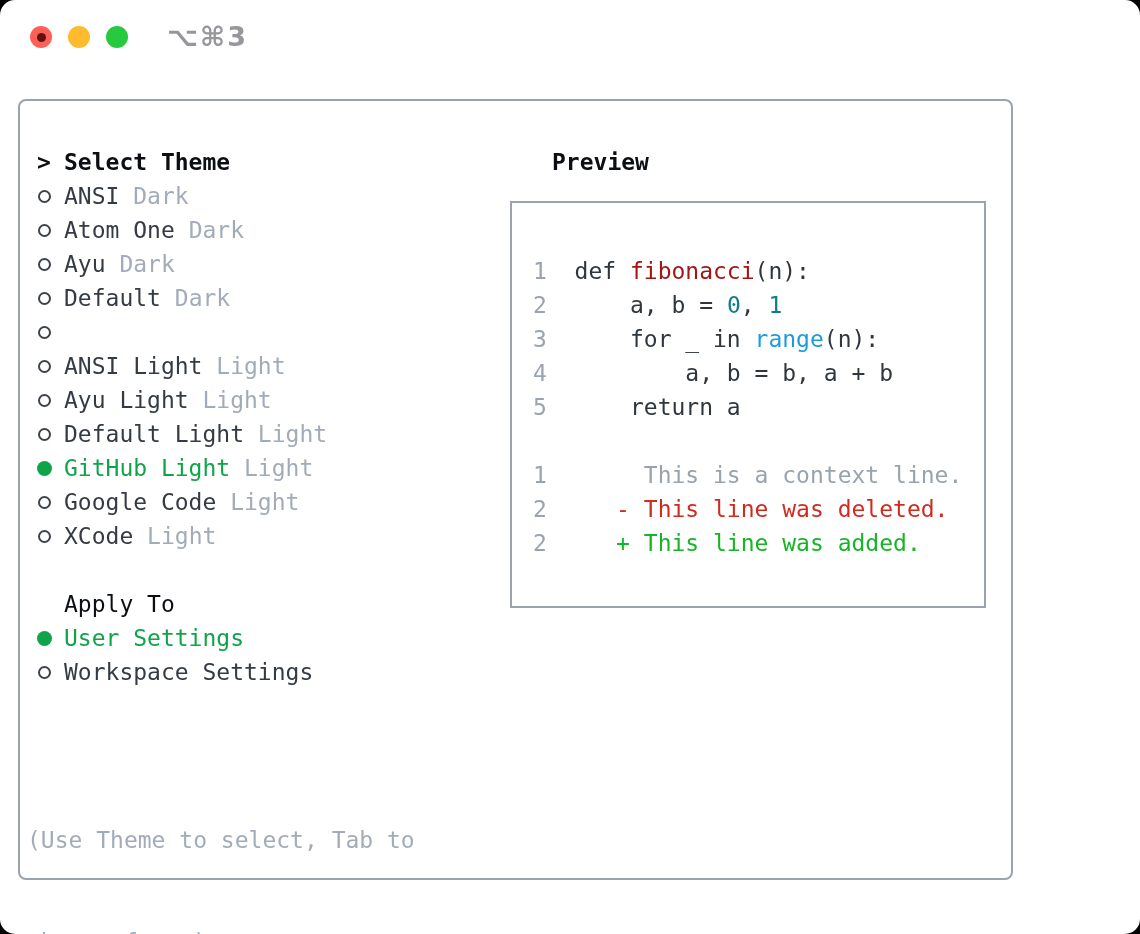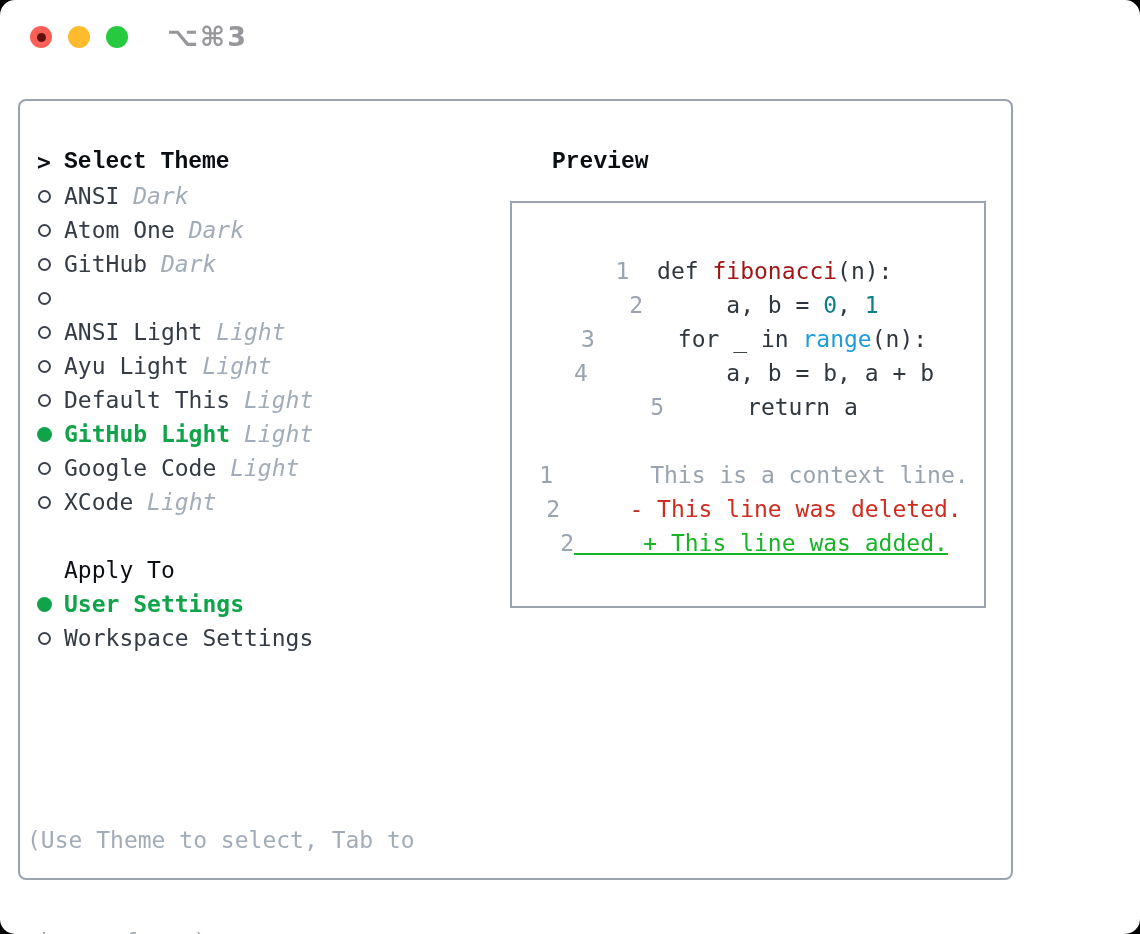--- a/index.html
+++ b/index.html
@@ -25,37 +25,37 @@
     position:absolute;left:18px;top:99px;width:991px;height:777px;
     border:2px solid var(--border);border-radius:8px;background:#fff;
   }
   
   .list{position:absolute;left:16px;top:44px;width:450px;}
   .row{display:flex;align-items:center;height:34px;white-space:pre;}
   .prefix{width:28px;height:34px;display:flex;align-items:center;flex:0 0 28px;}
   .arrow{font-weight:bold;color:var(--header);padding-left:1px;}
   .circle{width:13px;height:13px;border:2px solid var(--radio);border-radius:50%;margin-left:2px;box-sizing:border-box;}
   .circle.sel{width:15px;height:15px;border:none;background:var(--accent);margin-left:1px;}
-  .strong{font-weight:bold;color:var(--header);font-family:Liberation Mono, monospace;}
+  .strong{font-weight:bold;color:var(--header);}
   .name{color:var(--name);text-align:center;}
-  .name.sel{color:var(--accent);font-weight:bold;}
-  .tag{color:var(--tag);font-style:italic;}
+  .name.sel{color:var(--accent);}
+  .tag{color:var(--tag);}
   .blank{height:34px;}
   .help{position:absolute;left:7px;top:654px;color:var(--tag);white-space:pre;}
   
   .preview-title{position:absolute;left:492px;top:44px;margin-left:40px;}
   .preview-box{
     position:absolute;left:490px;top:100px;width:472px;height:403px;
     border:2px solid var(--border);background:#fff;
   }
-  #code{margin:0;padding:51px 0 0 12px;font-family:inherit;font-size:inherit;text-align:center;}
+  #code{margin:0;padding:51px 0 0 21px;font-family:inherit;font-size:inherit;}
   .pl{height:34px;line-height:34px;white-space:pre;}
   .c-num{color:var(--num);} .c-code{color:var(--code);} .c-fn{color:var(--fn);}
   .c-lit{color:var(--lit);} .c-blt{color:var(--blt);margin-top:32px;} .c-ctx{color:var(--ctx);margin-top:12px;}
-  .c-del{color:var(--del);} .c-add{color:var(--add);text-decoration:underline;}
+  .c-del{color:var(--del);} .c-add{color:var(--add);}
 </style>
 </head>
 <body>
 
 <div class="window">
 
   <div>
     <span class="tl red">
       <span class="tl-dot"></span>
     </span>
@@ -68,25 +68,26 @@
 
     <div class="list">
       <div class="row">
         <span class="prefix"><span class="arrow">&gt;</span></span>
         <span class="strong">Select Theme</span>
       </div>
 
       <div id="theme-items">
           <div class="row"><span class="prefix"><span class="circle"></span></span><span><span class="name">ANSI</span><span class="tag"> Dark</span></span></div>
           <div class="row"><span class="prefix"><span class="circle"></span></span><span><span class="name">Atom One</span><span class="tag"> Dark</span></span></div>
-          <div class="row"><span class="prefix"><span class="circle"></span></span><span><span class="name">GitHub</span><span class="tag"> Dark</span></span></div>
+          <div class="row"><span class="prefix"><span class="circle"></span></span><span><span class="name">Ayu</span><span class="tag"> Dark</span></span></div>
+          <div class="row"><span class="prefix"><span class="circle"></span></span><span><span class="name">Default</span><span class="tag"> Dark</span></span></div>
           <div class="row"><span class="prefix"><span class="circle"></span></span></div>
           <div class="row"><span class="prefix"><span class="circle"></span></span><span><span class="name">ANSI Light</span><span class="tag"> Light</span></span></div>
           <div class="row"><span class="prefix"><span class="circle"></span></span><span><span class="name">Ayu Light</span><span class="tag"> Light</span></span></div>
-          <div class="row"><span class="prefix"><span class="circle"></span></span><span><span class="name">Default This</span><span class="tag"> Light</span></span></div>
+          <div class="row"><span class="prefix"><span class="circle"></span></span><span><span class="name">Default Light</span><span class="tag"> Light</span></span></div>
           <div class="row"><span class="prefix"><span class="circle sel"></span></span><span><span class="name sel">GitHub Light</span><span class="tag"> Light</span></span></div>
           <div class="row"><span class="prefix"><span class="circle"></span></span><span><span class="name">Google Code</span><span class="tag"> Light</span></span></div>
           <div class="row"><span class="prefix"><span class="circle"></span></span><span><span class="name">XCode</span><span class="tag"> Light</span></span></div>
         </div>
 
       <div class="blank"></div>
 
       <div class="row">
         <span class="prefix"></span>
         <span class="name" style="color:var(--header)">Apply To</span>

